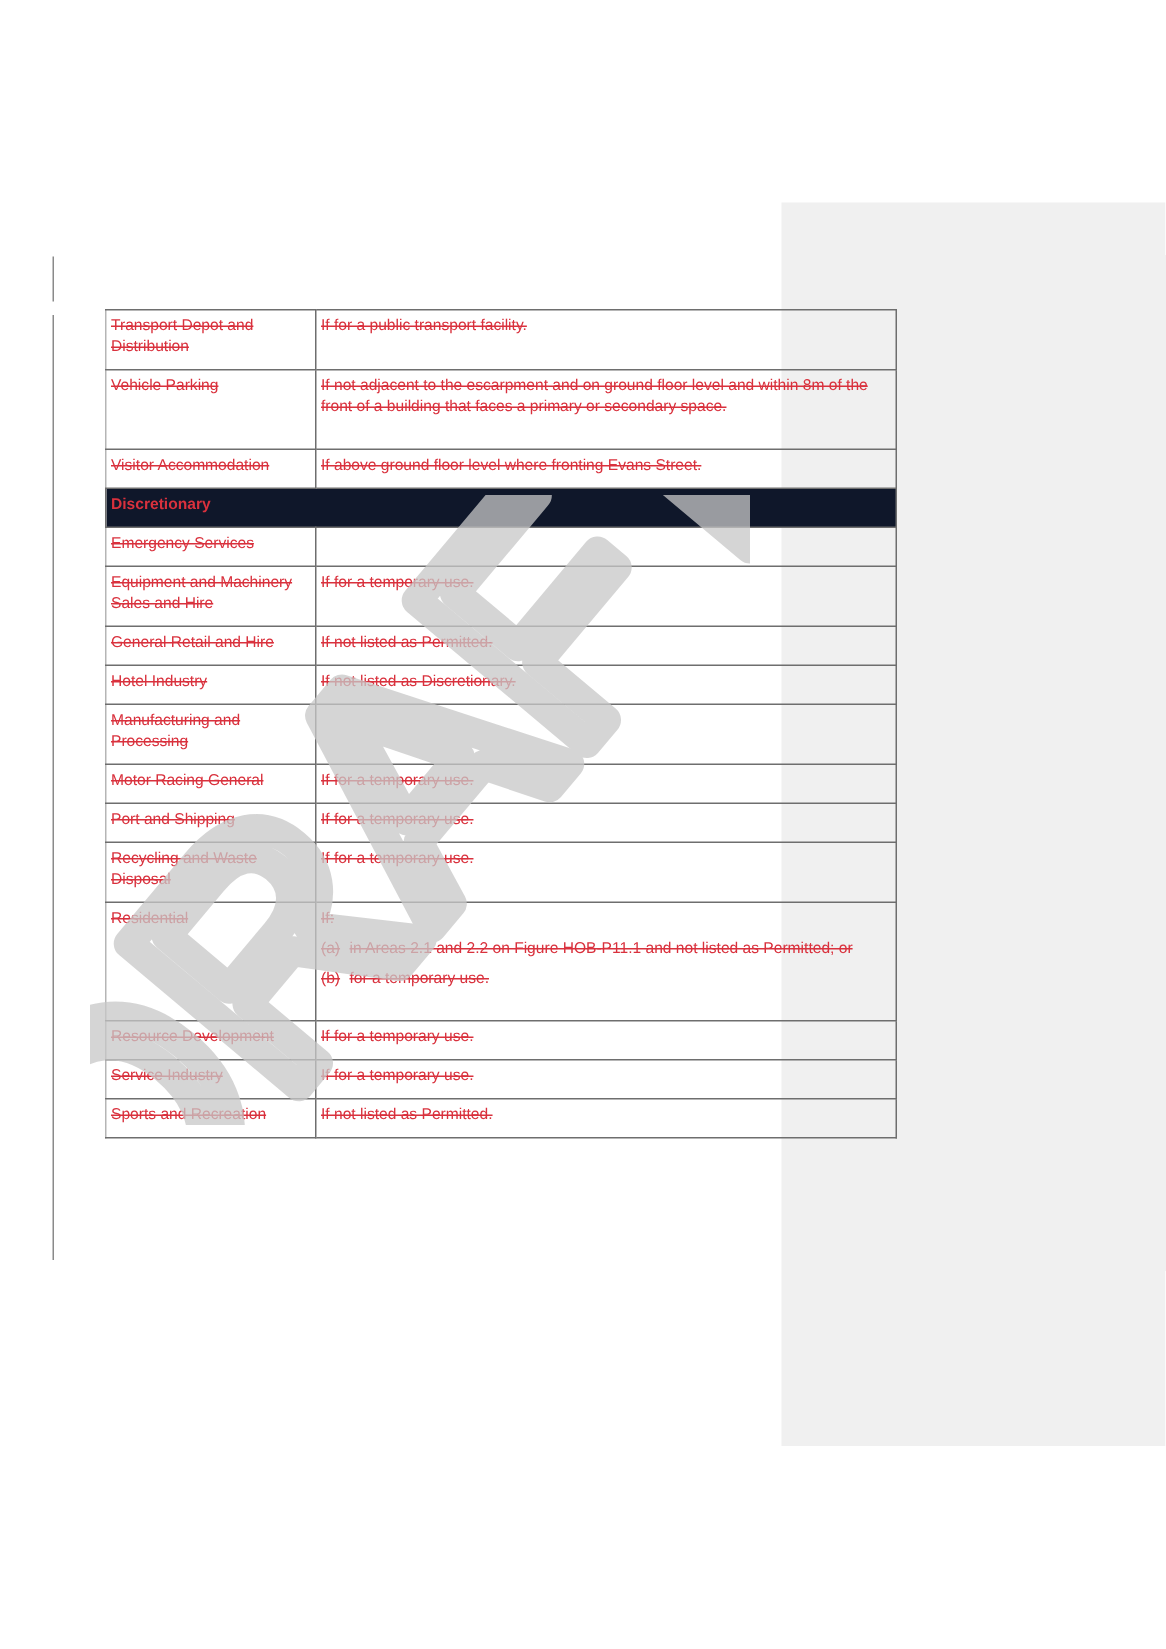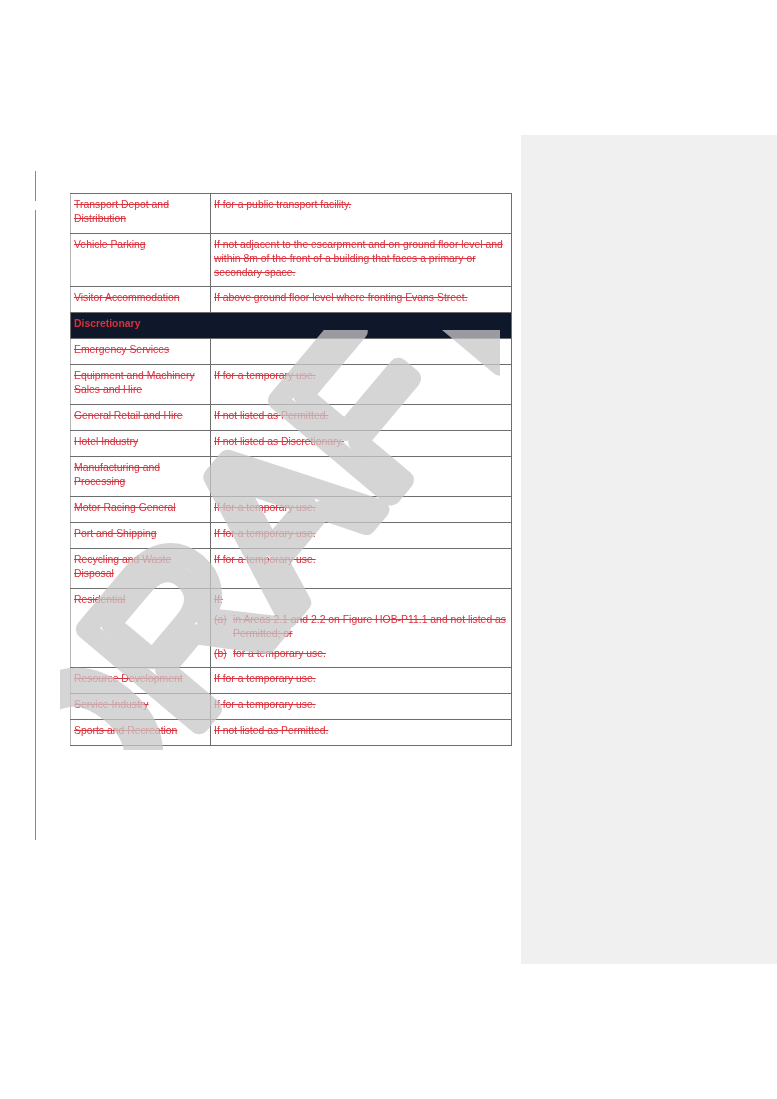--- a/index.html
+++ b/index.html
@@ -9,22 +9,22 @@
     font-family: "Liberation Sans", sans-serif;
   }
   .margin-bar {
     position: absolute; left: 35px; width: 1px; background: #8a8a8a;
   }
   .comment-pane {
     position: absolute; left: 521px; top: 135px; width: 256px; height: 829px;
     background: #f0f0f0;
   }
   table.uses {
-    position: absolute; left: 70px; top: 193px;
-    width: 442px; border-collapse: collapse; table-layout: fixed;
+    position: absolute; left: 70px; top: 206px;
+    width: 528px; border-collapse: collapse; table-layout: fixed;
     font-size: 10.4px; line-height: 14px; z-index: 1;
   }
   table.uses td {
     border: 1px solid #6e6e6e;
     vertical-align: top;
     padding: 4px 3px 4px 3px;
     color: #d9313d;
     text-decoration: line-through;
     text-decoration-color: #d9313d;
   }

